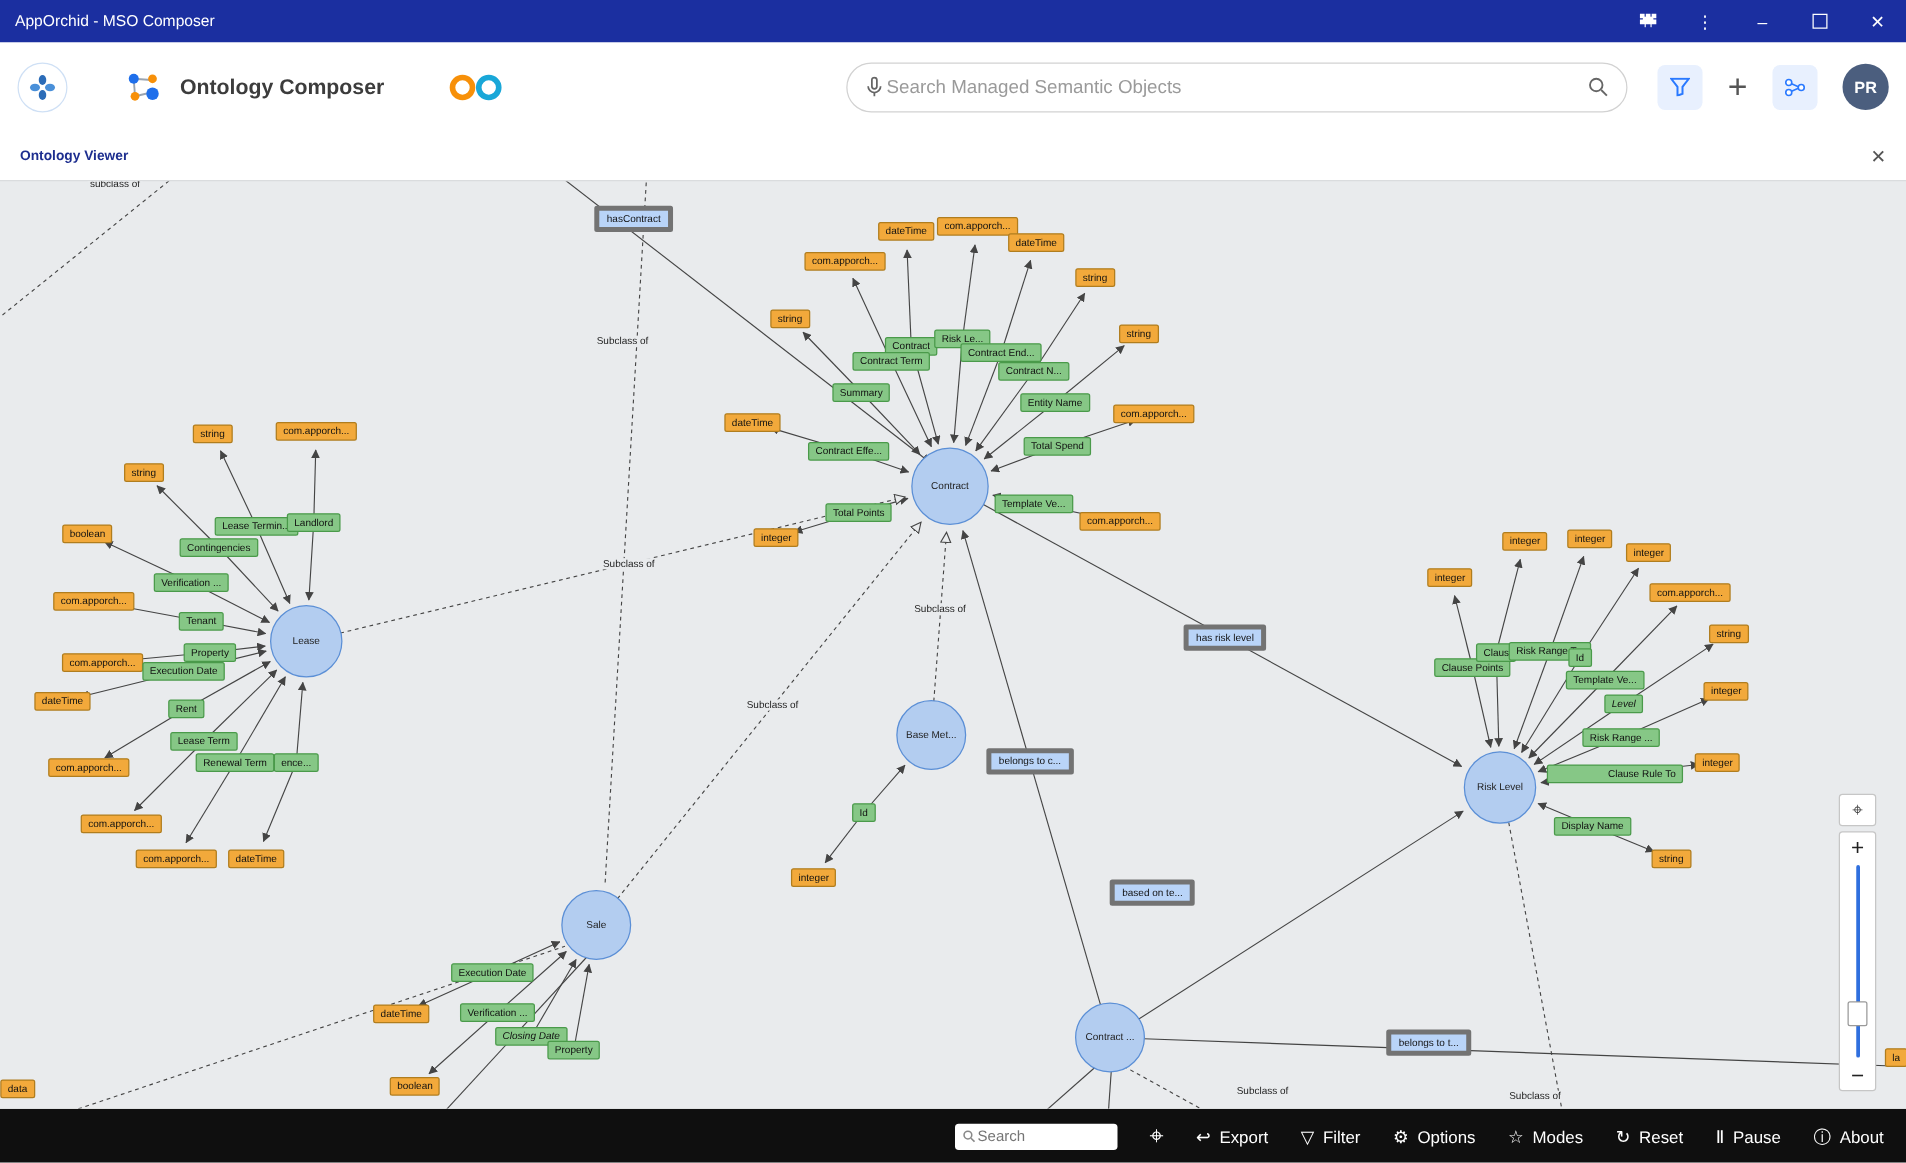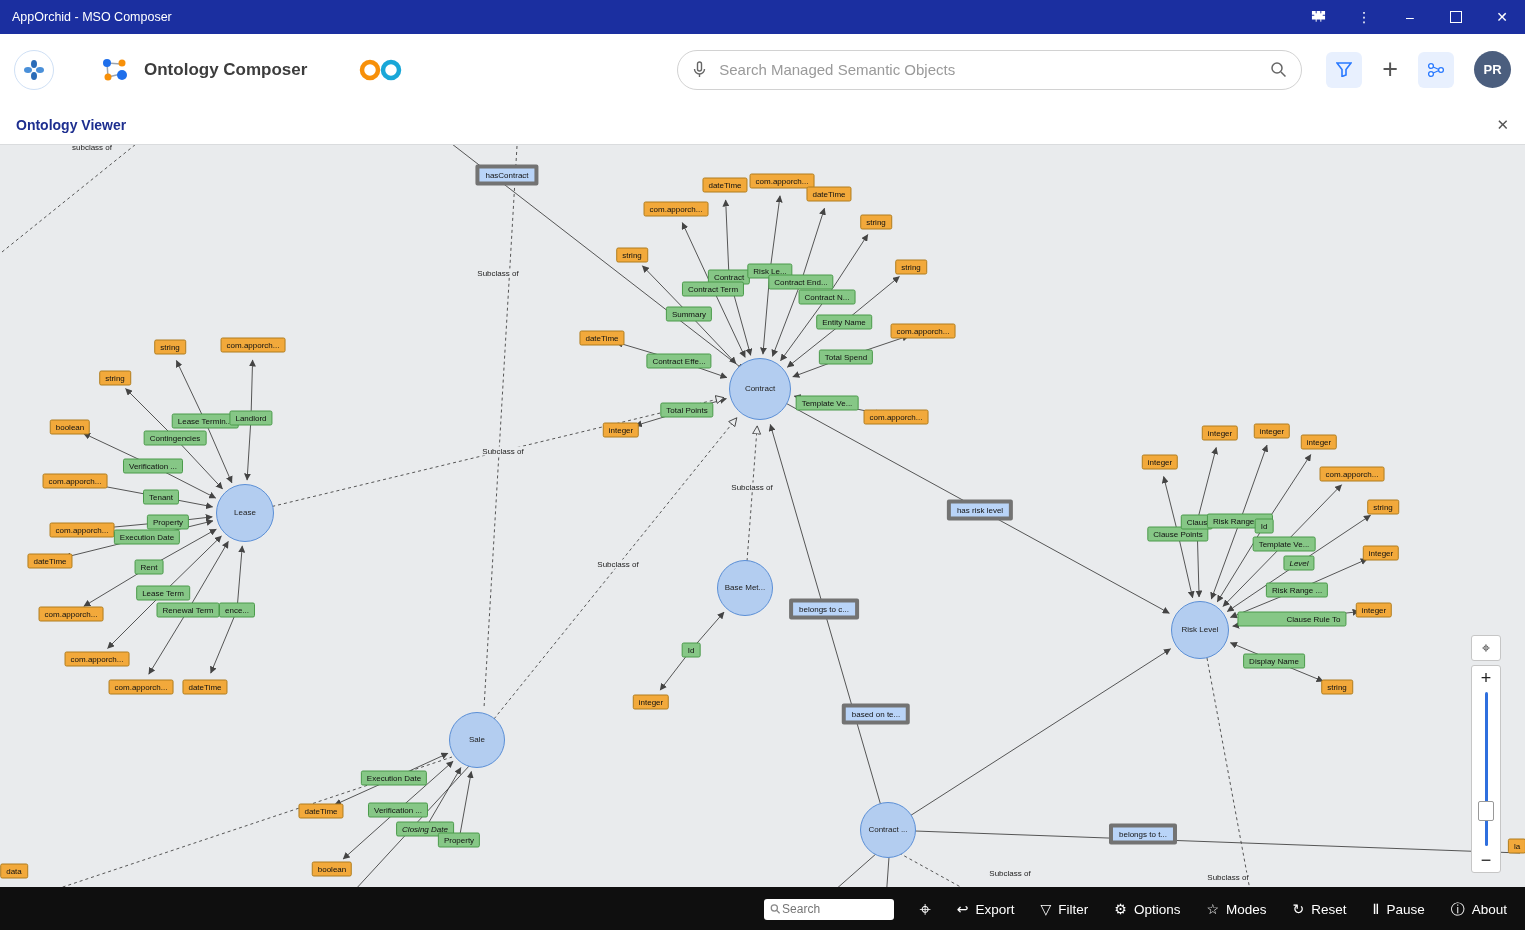--- a/index.html
+++ b/index.html
@@ -10,31 +10,31 @@
   .tb-right{margin-left:auto;display:flex;align-items:center;height:100%;}
   .tb-btn{width:46px;height:100%;display:flex;align-items:center;justify-content:center;font-size:14px;color:#fff;cursor:default;}
   .maxbox{width:10px;height:10px;border:1.2px solid #fff;}
 
   
   .header{height:71px;display:flex;align-items:center;padding:0 14px;background:#fff;}
   .app-circle{width:38px;height:38px;border-radius:50%;border:1px solid #cfe0f5;display:flex;align-items:center;justify-content:center;background:#fff;}
   .logo-group{display:flex;align-items:center;gap:14px;margin-left:46px;}
   .app-name{font-size:17px;font-weight:700;color:#3c3c3c;}
   .ao{margin-left:52px;display:flex;align-items:center;}
-  .searchbar{margin-left:auto;width:595px;height:38px;border:1px solid #d2d2d2;border-radius:20px;display:flex;align-items:center;padding:0 14px;gap:10px;background:#fff;}
+  .searchbar{margin-left:auto;width:595px;height:38px;border:1px solid #d2d2d2;border-radius:20px;display:flex;align-items:center;padding:0 14px;background:#fff;}
   .searchbar input{flex:1;border:none;outline:none;font-size:15px;color:#444;background:transparent;}
   .searchbar input::placeholder{color:#9a9a9a;}
   .hdr-right{display:flex;align-items:center;gap:20px;margin-left:24px;}
   .icon-sq{width:36px;height:36px;border-radius:6px;background:#e8f0fe;display:flex;align-items:center;justify-content:center;}
   .plus{font-size:27px;color:#555;font-weight:300;line-height:1;}
   .avatar{width:37px;height:37px;border-radius:50%;background:var(--avatar-bg);color:#fff;font-size:13px;font-weight:700;display:flex;align-items:center;justify-content:center;}
 
   
   .viewer-bar{height:39px;display:flex;align-items:center;padding:0 16px;background:#fff;}
-  .viewer-title{font-size:14px;font-weight:700;color:var(--viewer-title);}
+  .viewer-title{font-size:11px;font-weight:700;color:var(--viewer-title);}
   .viewer-close{margin-left:auto;color:#555;font-size:15px;}
 
   
   .graph{position:relative;width:1525px;height:742px;background:var(--graph-bg);border-top:1px solid #dadcde;overflow:hidden;}
   #graph-edges{position:absolute;left:0;top:0;}
   #graph-nodes{position:absolute;left:0;top:0;width:100%;height:100%;}
   .edge{stroke:#444;stroke-width:0.9;}
   .dashed{stroke-dasharray:3,3;}
   .gnode{position:absolute;border-radius:50%;background:var(--class-fill);border:1.5px solid var(--class-stroke);display:flex;align-items:center;justify-content:center;text-align:center;font-size:8px;color:#222;transform:translate(-50%,-50%);line-height:1.1;}
   .attr{position:absolute;transform:translate(-50%,-50%);background:var(--attr-fill);border:1px solid var(--attr-stroke);font-size:8px;padding:2px 5px;border-radius:2px;white-space:nowrap;color:#111;}
@@ -314,21 +314,21 @@
       <div class="attr" style="left: 1274px; top: 516px;">Display Name</div>
       <div class="gnode" style="left: 245px; top: 368px; height: 56px; width: 56px;">Lease</div>
       <div class="gnode" style="left: 760px; top: 244px; height: 60px; width: 60px;">Contract</div>
       <div class="gnode" style="left: 477px; top: 595px; height: 54px; width: 54px;">Sale</div>
       <div class="gnode" style="left: 745px; top: 443px; height: 54px; width: 54px;">Base Met...</div>
       <div class="gnode" style="left: 888px; top: 685px; height: 54px; width: 54px;">Contract ...</div>
       <div class="gnode" style="left: 1200px; top: 485px; height: 56px; width: 56px;">Risk Level</div>
       <div class="rlabel" style="left: 507px; top: 30px;">hasContract</div>
       <div class="rlabel" style="left: 980px; top: 365px;">has risk level</div>
       <div class="rlabel" style="left: 824px; top: 464px;">belongs to c...</div>
-      <div class="rlabel" style="left: 876px; top: 569px;">based on te...</div>
+      <div class="rlabel" style="left: 922px; top: 569px;">based on te...</div>
       <div class="rlabel" style="left: 1143px; top: 689px;">belongs to t...</div>
       <div class="sclabel" style="left: 92px; top: 2px;">subclass of</div>
       <div class="sclabel" style="left: 498px; top: 128px;">Subclass of</div>
       <div class="sclabel" style="left: 503px; top: 306px;">Subclass of</div>
       <div class="sclabel" style="left: 618px; top: 419px;">Subclass of</div>
       <div class="sclabel" style="left: 752px; top: 342px;">Subclass of</div>
       <div class="sclabel" style="left: 1010px; top: 728px;">Subclass of</div>
       <div class="sclabel" style="left: 1228px; top: 732px;">Subclass of</div>
       <div class="dtype" style="left: 14px; top: 726px;">data</div>
       <div class="dtype" style="left: 1517px; top: 701px;">la</div>

